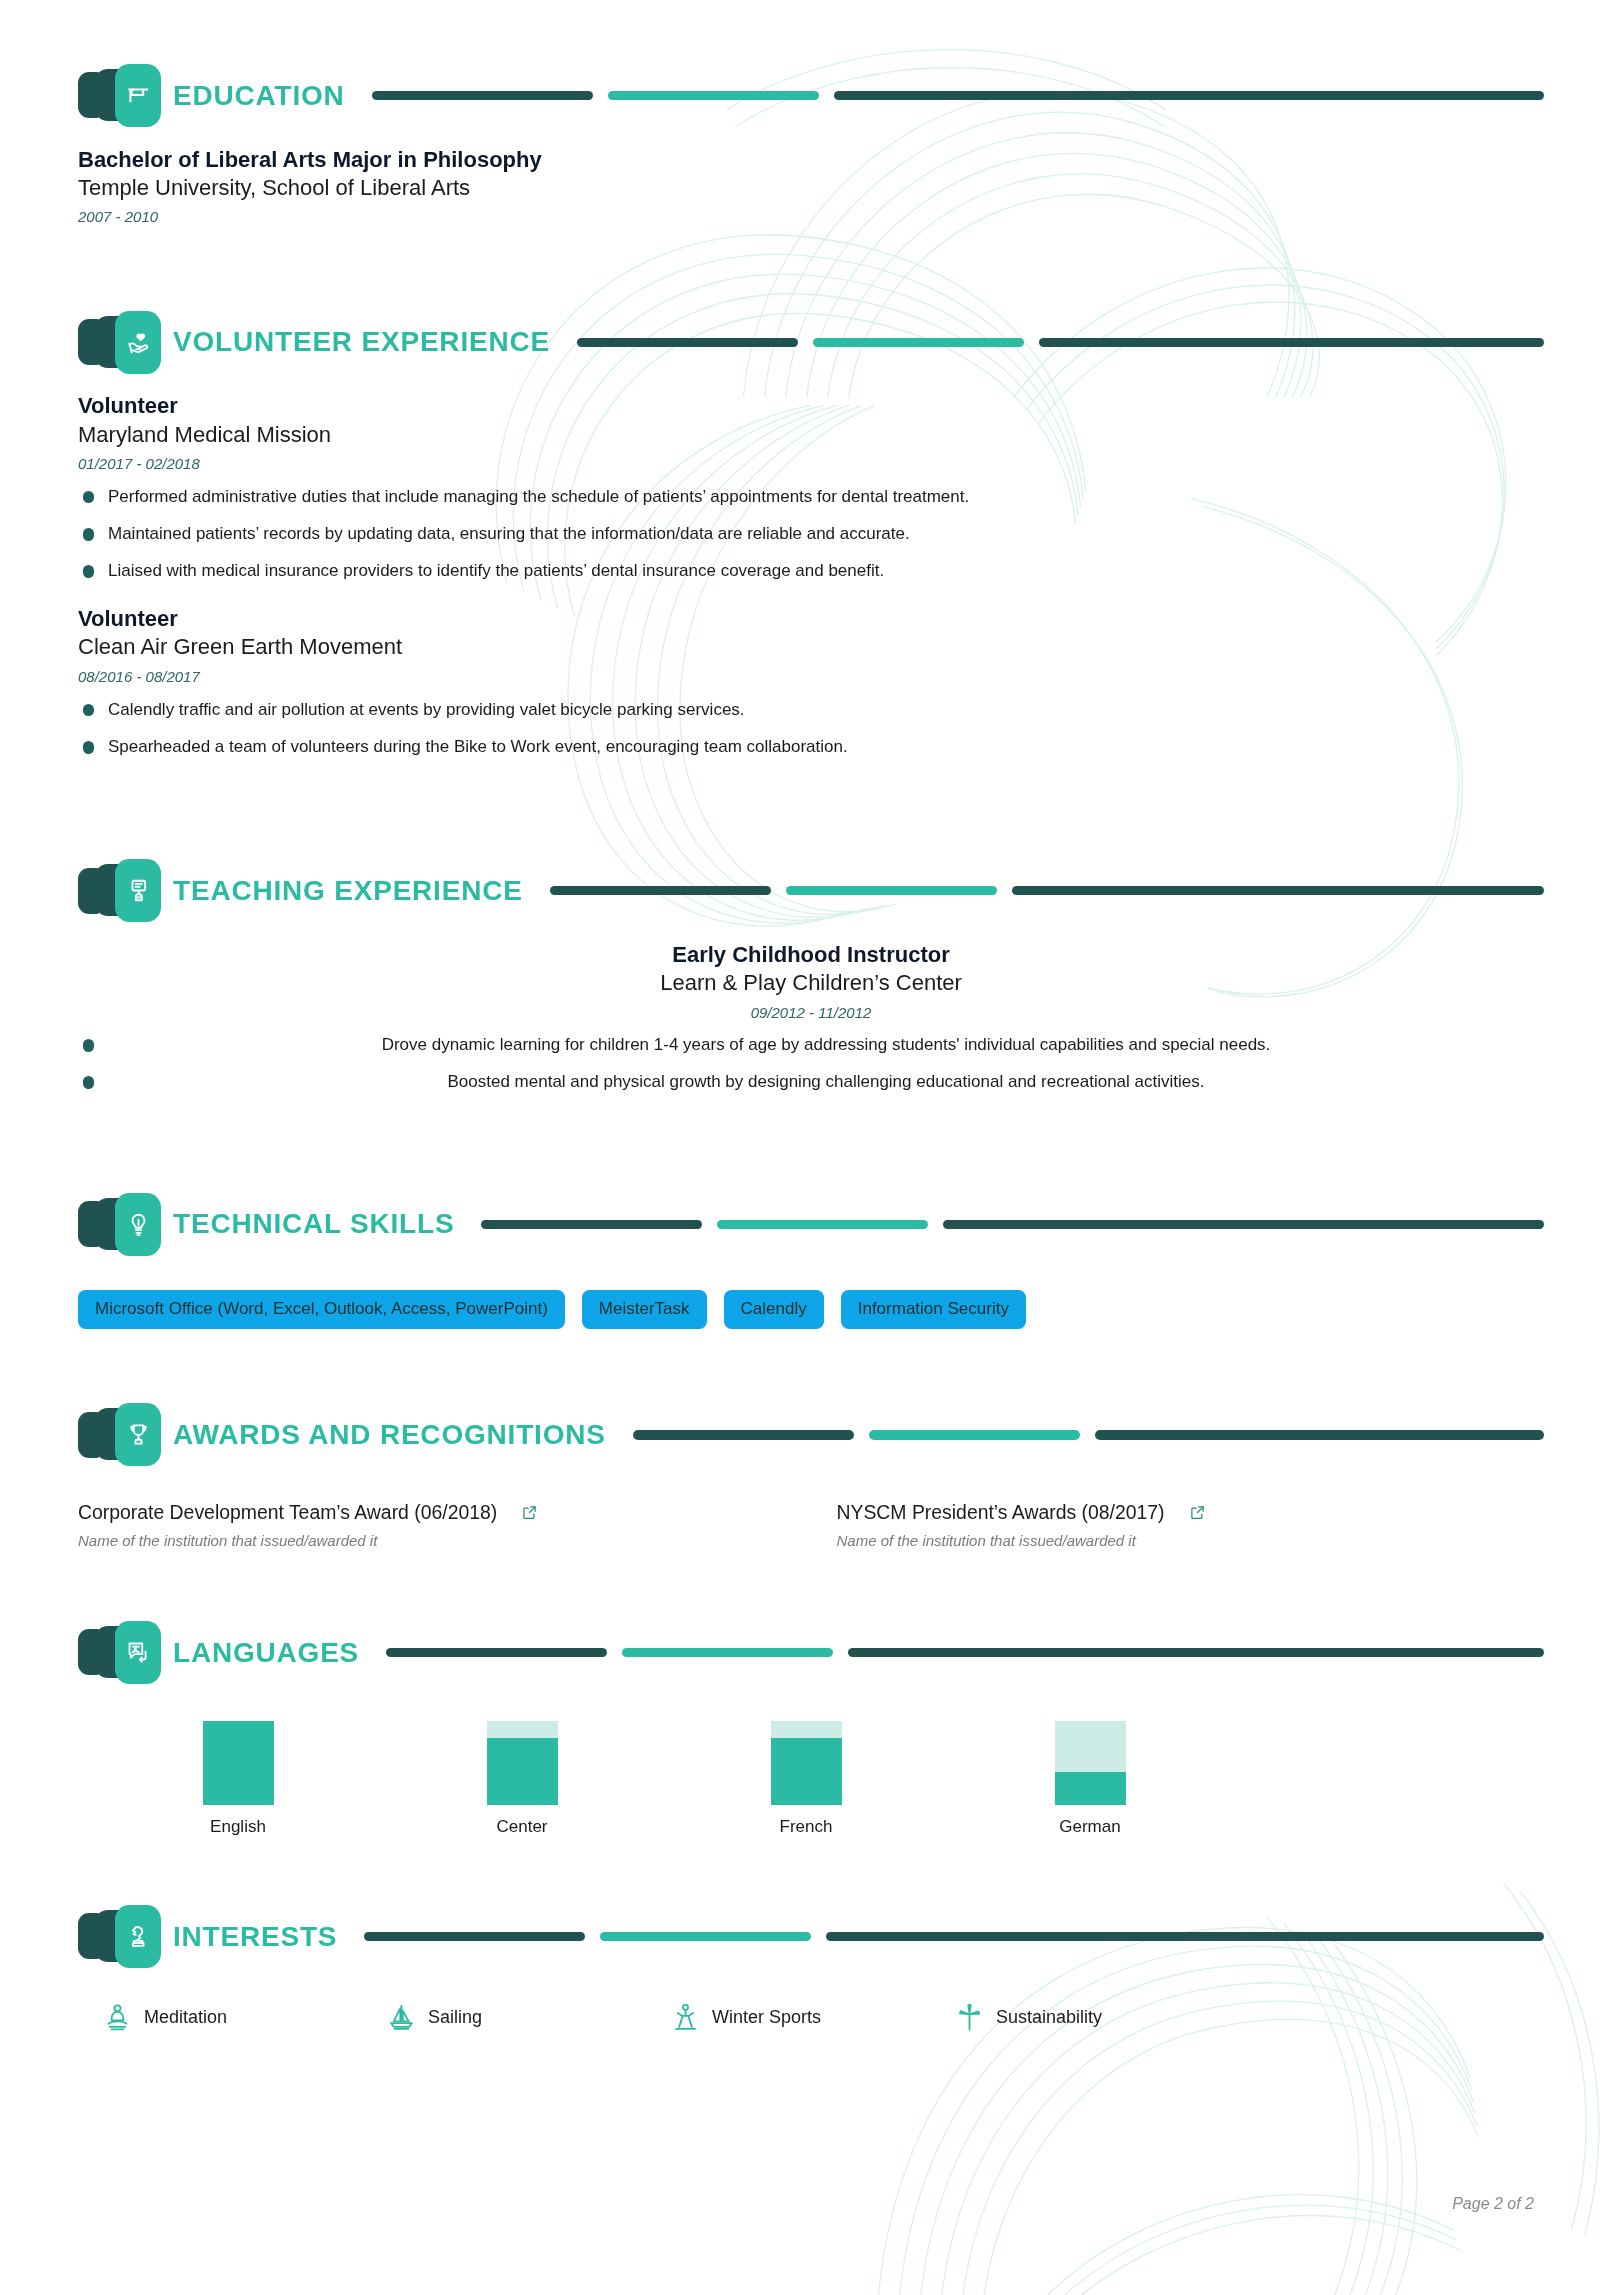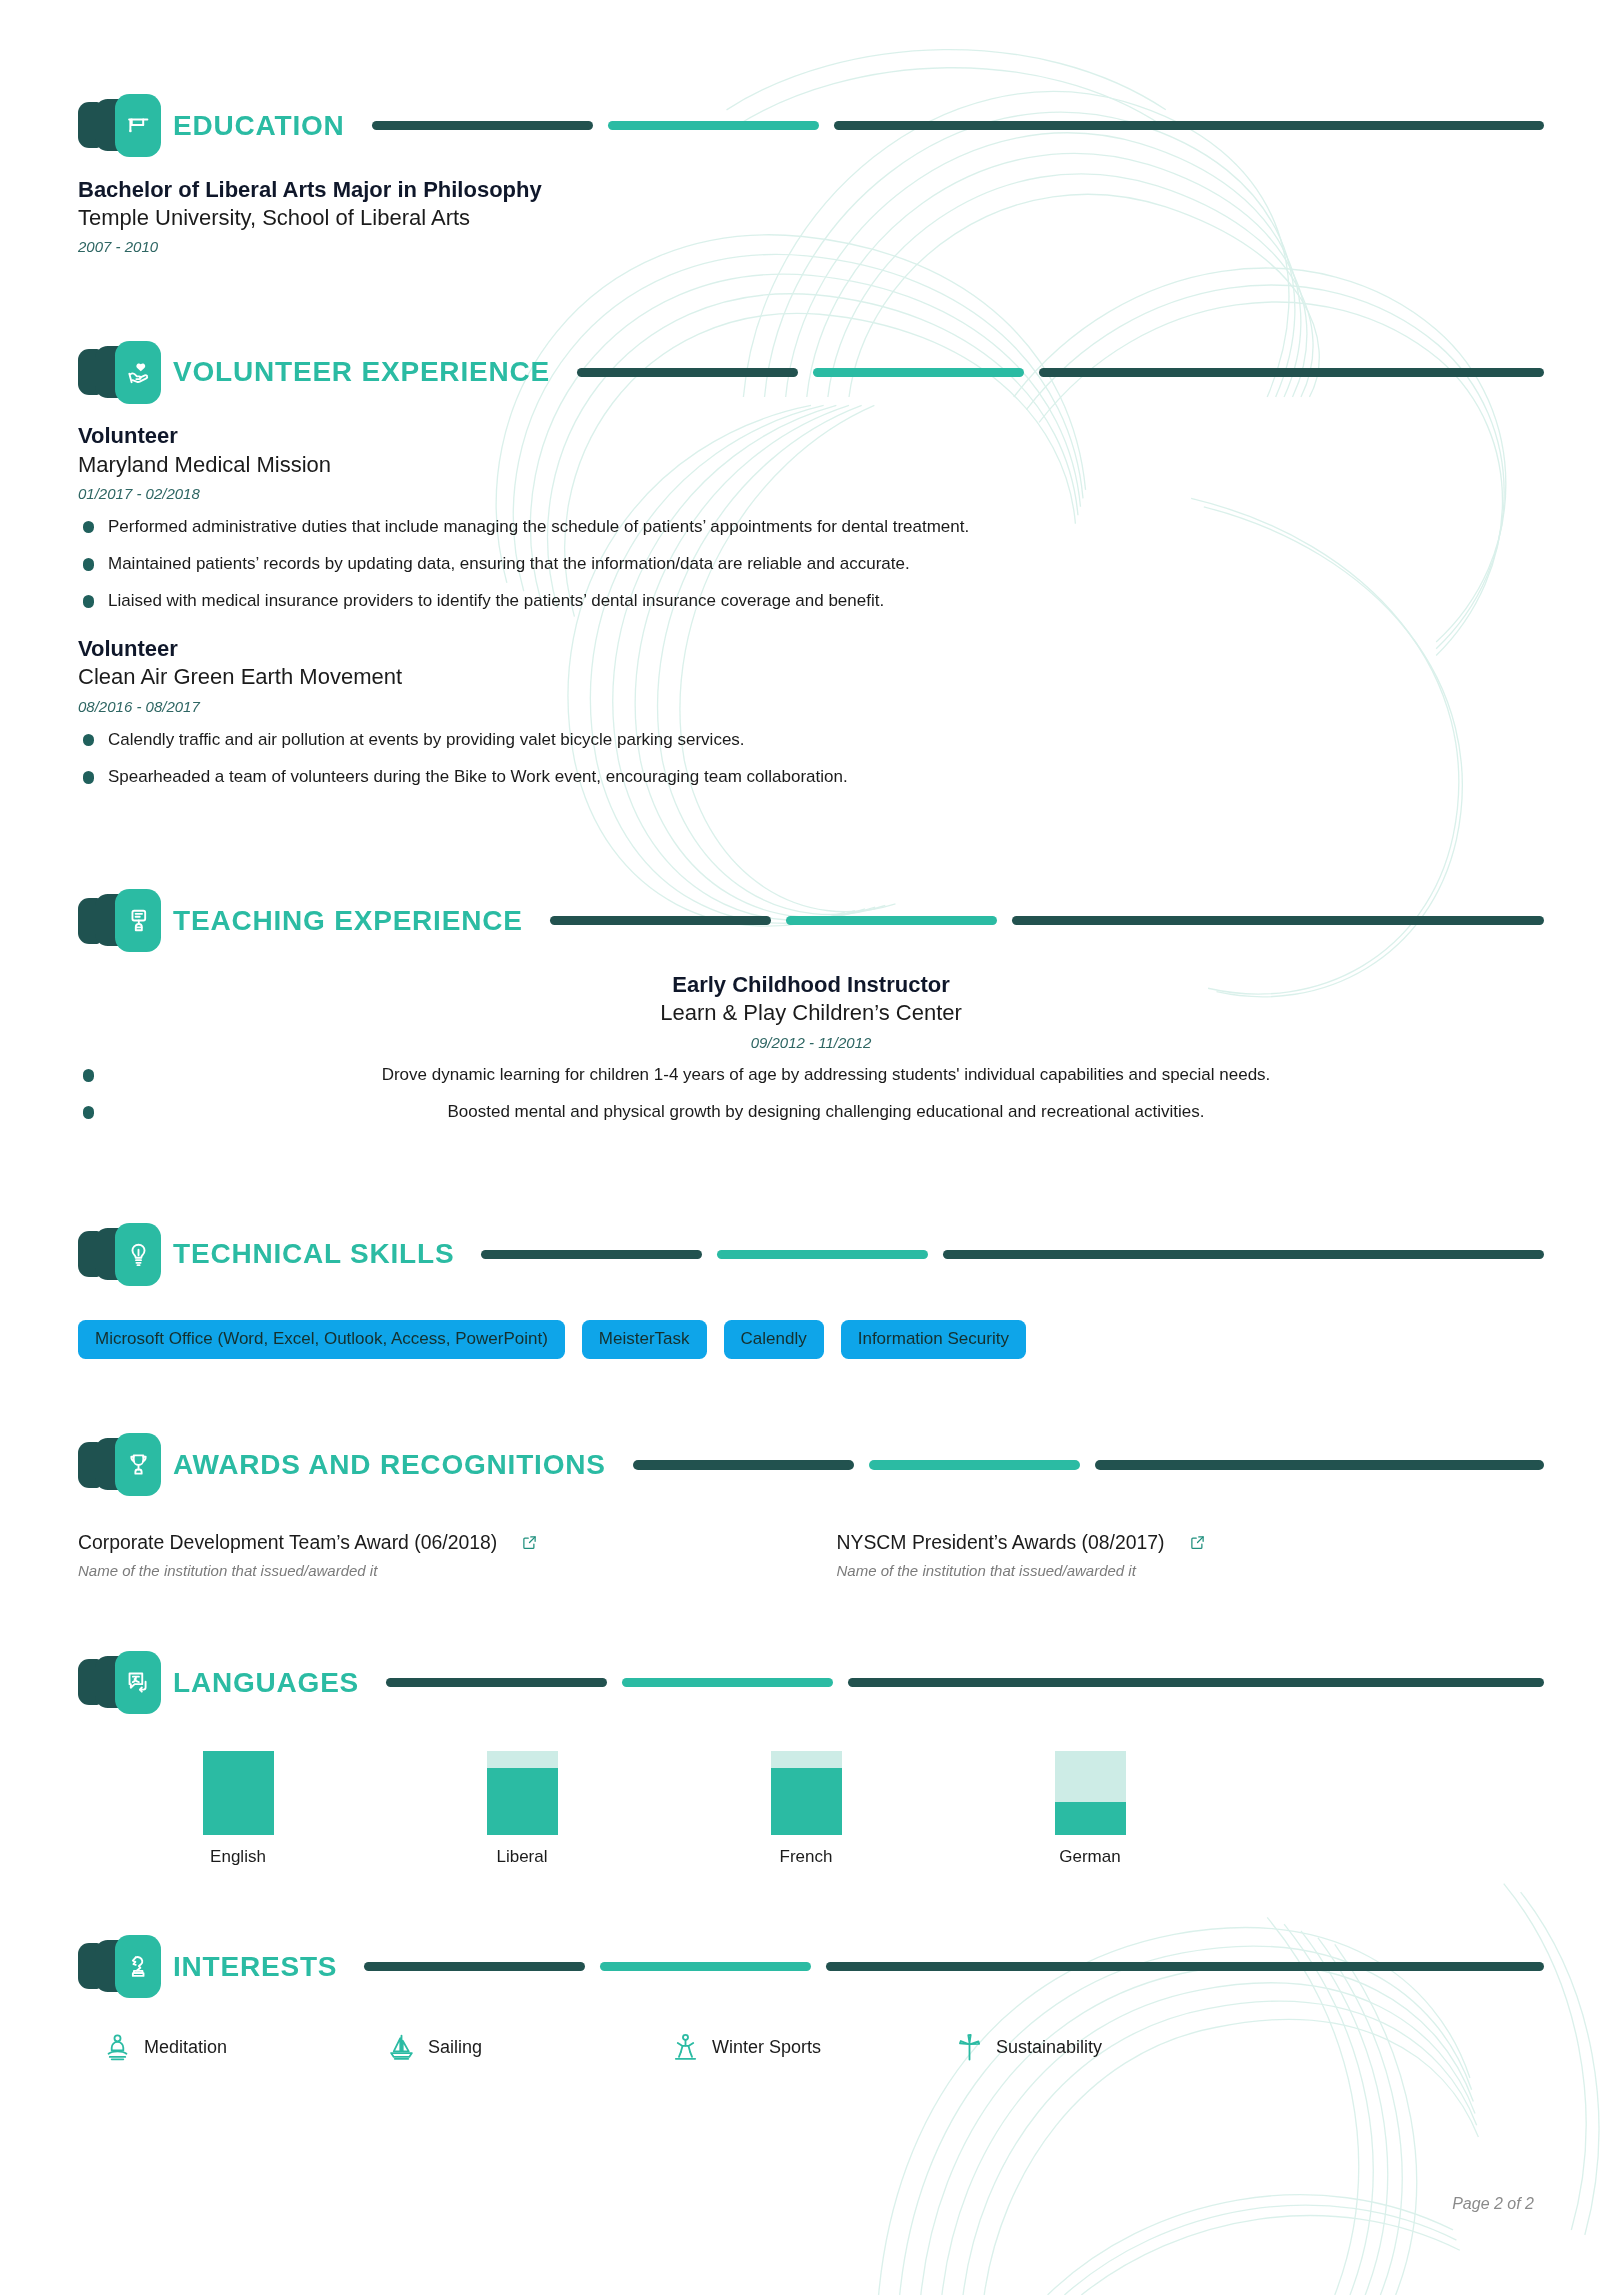--- a/index.html
+++ b/index.html
@@ -231,21 +231,21 @@
     position: absolute;
     right: 88px;
     top: 2195px;
     font-size: 16px;
     font-style: italic;
     color: #8a8a8a;
     z-index: 3;
   }
 
   
-  #sec-education          { padding-top: 64px; margin-top: 30px; }
+  #sec-education          { padding-top: 64px; }
   #sec-volunteer          { padding-top: 84px; }
   #sec-teaching           { padding-top: 86px; text-align: center; }
   #sec-skills             { padding-top: 84px; }
   #sec-awards             { padding-top: 74px; }
   #sec-languages          { padding-top: 71px; }
   #sec-interests          { padding-top: 68px; }
 </style>
 </head>
 <body>
 
@@ -534,21 +534,21 @@
         <div class="lang-item">
           <div class="lang-bar">
             <div class="lang-fill" style="height: 100%;"></div>
           </div>
           <div class="lang-label">English</div>
         </div>
         <div class="lang-item">
           <div class="lang-bar">
             <div class="lang-fill" style="height: 80%;"></div>
           </div>
-          <div class="lang-label">Liberal</div>
+          <div class="lang-label">Center</div>
         </div>
         <div class="lang-item">
           <div class="lang-bar">
             <div class="lang-fill" style="height: 80%;"></div>
           </div>
           <div class="lang-label">French</div>
         </div>
         <div class="lang-item">
           <div class="lang-bar">
             <div class="lang-fill" style="height: 40%;"></div>

